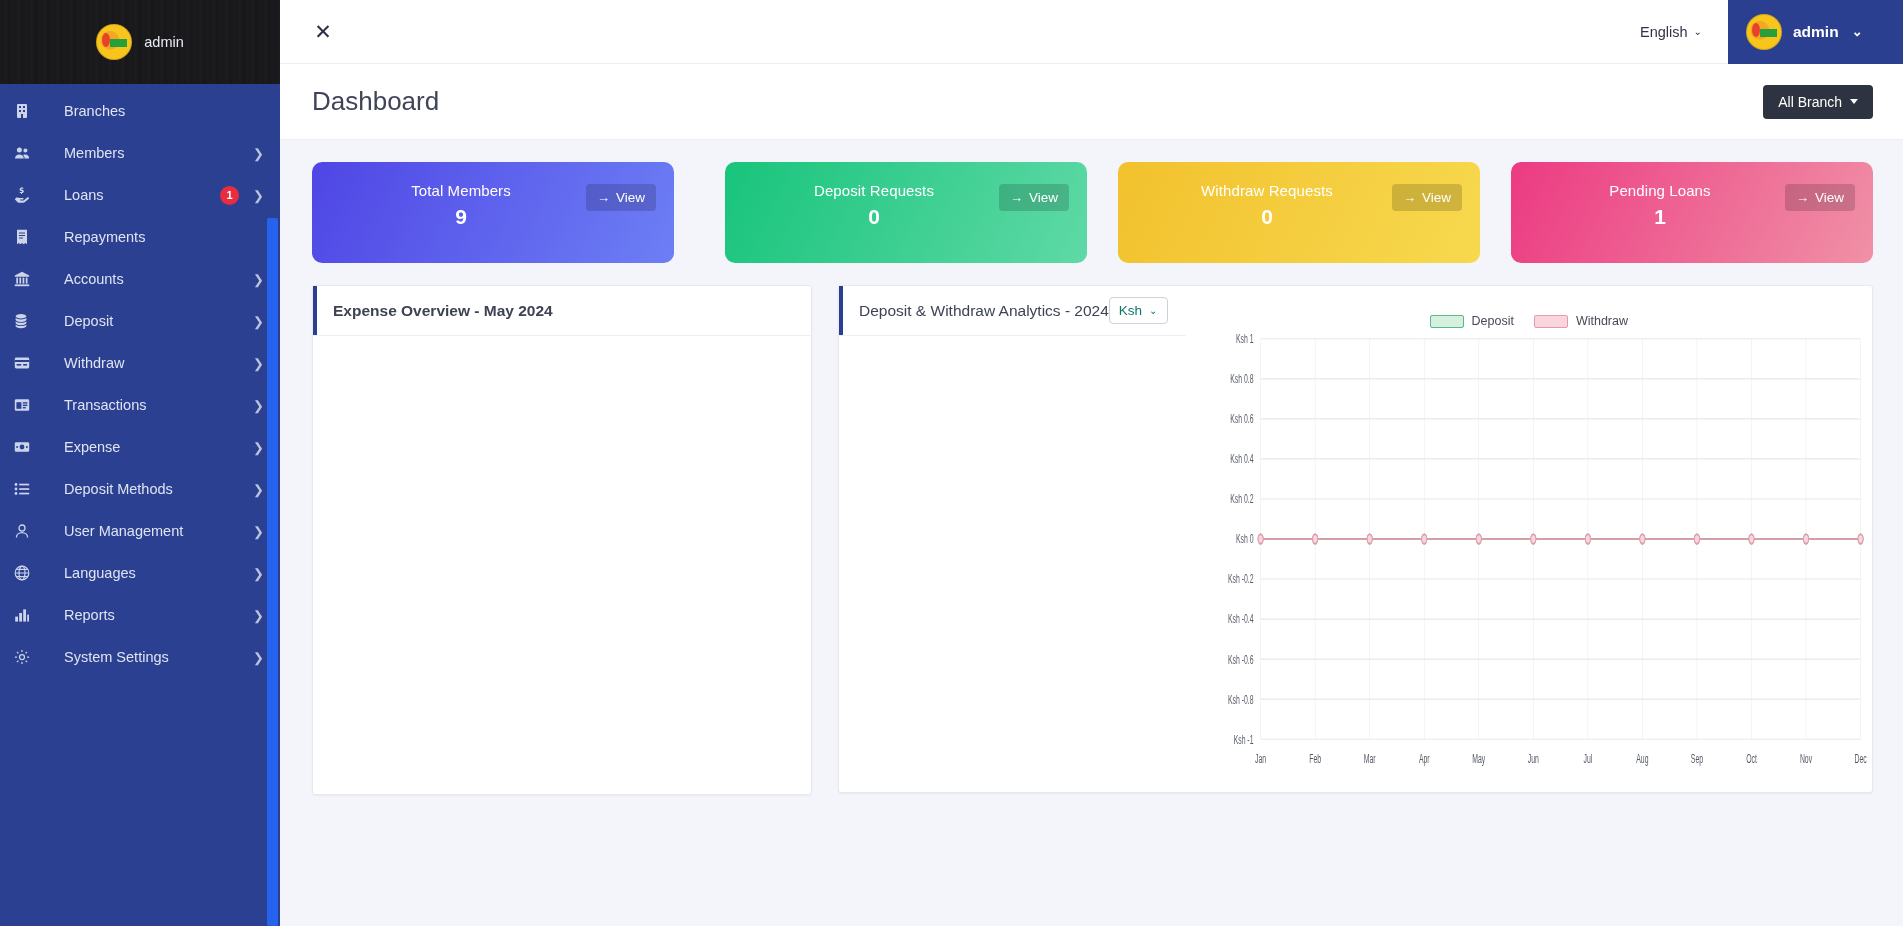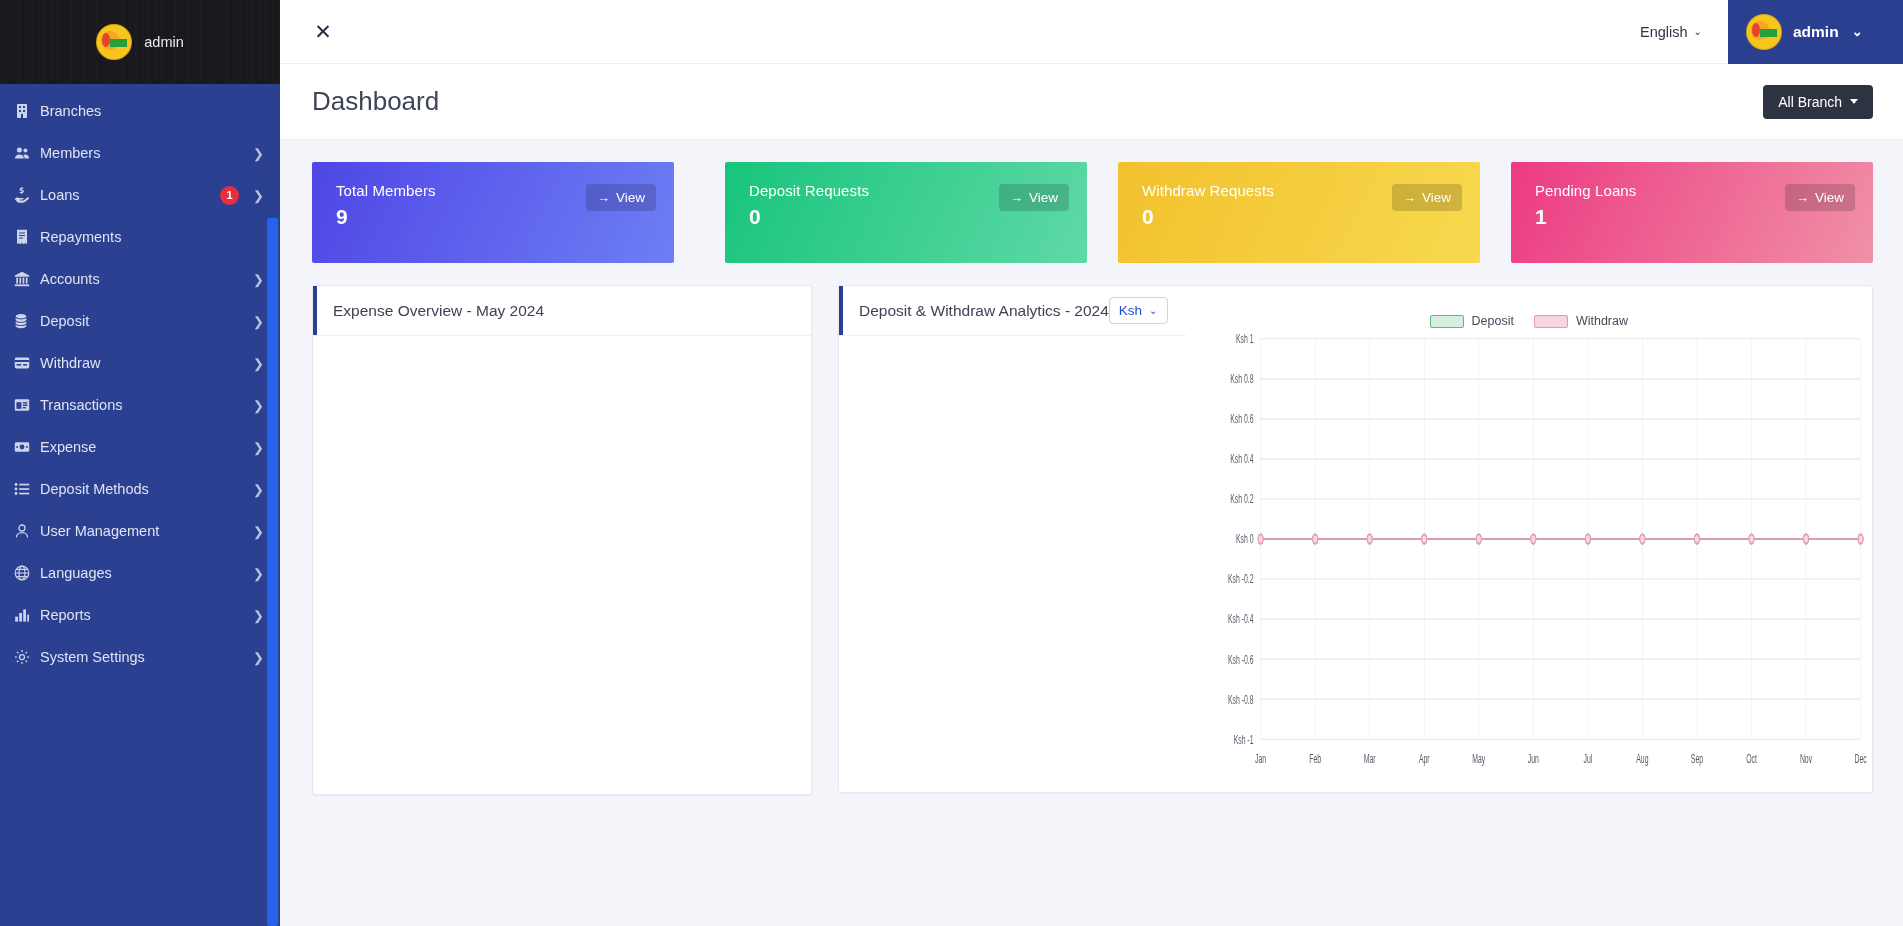--- a/index.html
+++ b/index.html
@@ -56,21 +56,21 @@
     color: #dfe4f2; font-size: 14.5px;
     cursor: pointer;
     position: relative;
   }
   .nav-item .ico {
     width: 26px; flex: 0 0 26px;
     display: flex; align-items: center; justify-content: flex-start;
     color: #ccd4ea;
   }
   .nav-item .ico svg { width: 16px; height: 16px; display:block; }
-  .nav-item .lbl { flex: 1 1 auto; white-space: nowrap; }
+  .nav-item .lbl { flex: 1 1 auto; white-space: nowrap; margin-left: 24px; }
   .nav-item .chev {
     color: #b9c3e0; font-size: 13px; line-height: 1; margin-left: 6px;
   }
   .nav-badge {
     background: #e72d3f; color: #fff;
     width: 19px; height: 19px; border-radius: 50%;
     font-size: 11px; font-weight: bold;
     display: flex; align-items: center; justify-content: center;
     margin-right: 8px;
   }
@@ -125,60 +125,60 @@
   }
   .caret-solid {
     width: 0; height: 0;
     border-left: 4.5px solid transparent; border-right: 4.5px solid transparent;
     border-top: 5px solid #fff;
   }
 
   
   .cards { display: flex; gap: 31px; padding: 22px 30px 0 32px; }
   .card {
-    flex: 1 1 0; height: 101px; border-radius: 2px;
+    flex: 1 1 0; height: 101px; border-radius: 10px;
     padding: 20px 18px 0 24px;
     position: relative; color: #fff;
-    display: flex; align-items: flex-start;
+    display: flex; align-items: flex-start; text-align: center;
   }
   .card-texts { flex: 1 1 auto; }
   .card-title { font-size: 15px; font-weight: 400; letter-spacing: .1px; }
   .card-value { font-size: 21px; font-weight: bold; margin-top: 6px; }
   .card-view {
     background: rgba(0,0,0,.16); border-radius: 4px;
     padding: 6px 11px; font-size: 13.5px;
     display: flex; align-items: center; gap: 6px;
     cursor: pointer; margin-top: 2px; white-space: nowrap;
   }
   .arrow-r { font-size: 13px; line-height: 1; }
 
   
   .panels { display: flex; gap: 26px; padding: 22px 30px 0 32px; }
   .panel {
     background: #fff; border-radius: 3px;
     border: 1px solid #e7e9ef;
     box-shadow: 0 1px 2px rgba(20,30,60,.05);
   }
-  .panel-expense { width: 500px; height: 510px; display: flex; flex-direction: column; }
+  .panel-expense { width: 500px; height: 510px; display: flex; flex-direction: column; font-weight: bold; }
   .panel-analytics { flex: 1 1 auto; height: 508px; display: flex; flex-direction: row; }
   .panel-head {
     height: 50px; display: flex; align-items: center;
     padding: 0 18px 0 20px;
     border-bottom: 1px solid #edeff4;
     position: relative;
   }
   .panel-head::before {
     content: ""; position: absolute; left: 0; top: 0;
     width: 4px; height: 100%; background: #2b3f91;
   }
   .panel-title { font-size: 15.5px; color: #3e4354; }
   .ksh-select {
     margin-left: auto;
     border: 1px solid #ced2da; border-radius: 4px;
-    background: #fff; color: #1d4ed8;
+    background: #fff; color: #0f766e;
     font-size: 13.5px; padding: 5px 9px;
     display: flex; align-items: center; gap: 7px; cursor: pointer;
   }
   .panel-body { flex: 1 1 auto; position: relative; }
 
   
   .chart-wrap { position: absolute; inset: 0; }
   .chart-legend {
     position: absolute; top: 28px; left: 0; right: 0;
     display: flex; justify-content: center; align-items: center; gap: 20px;

